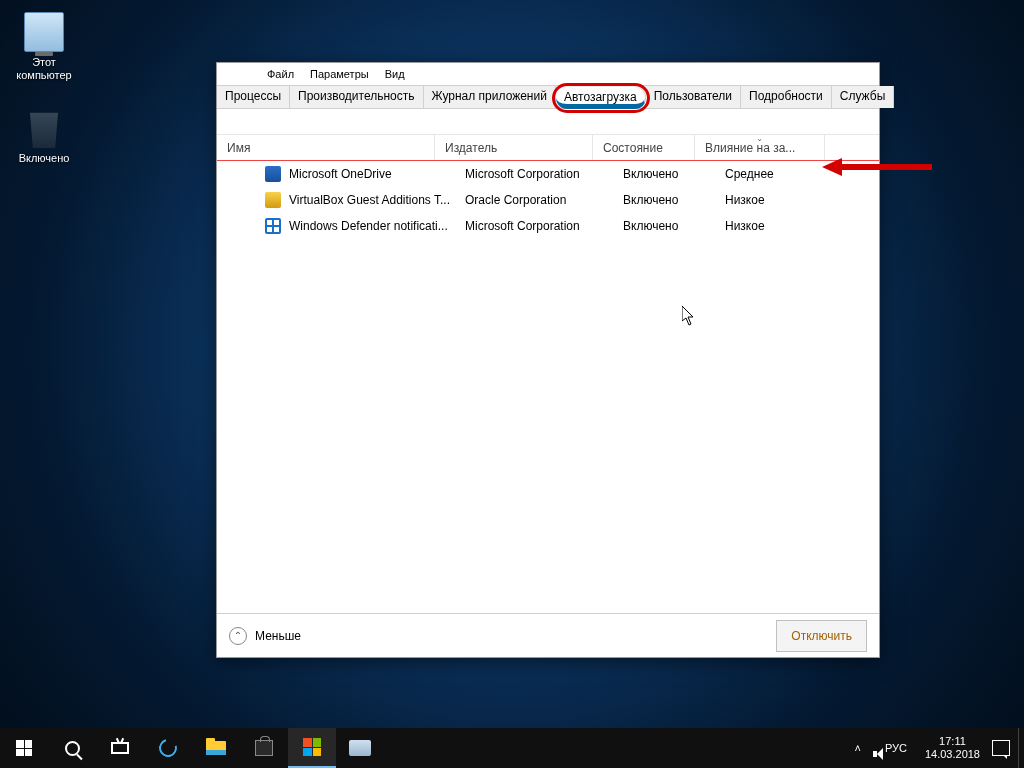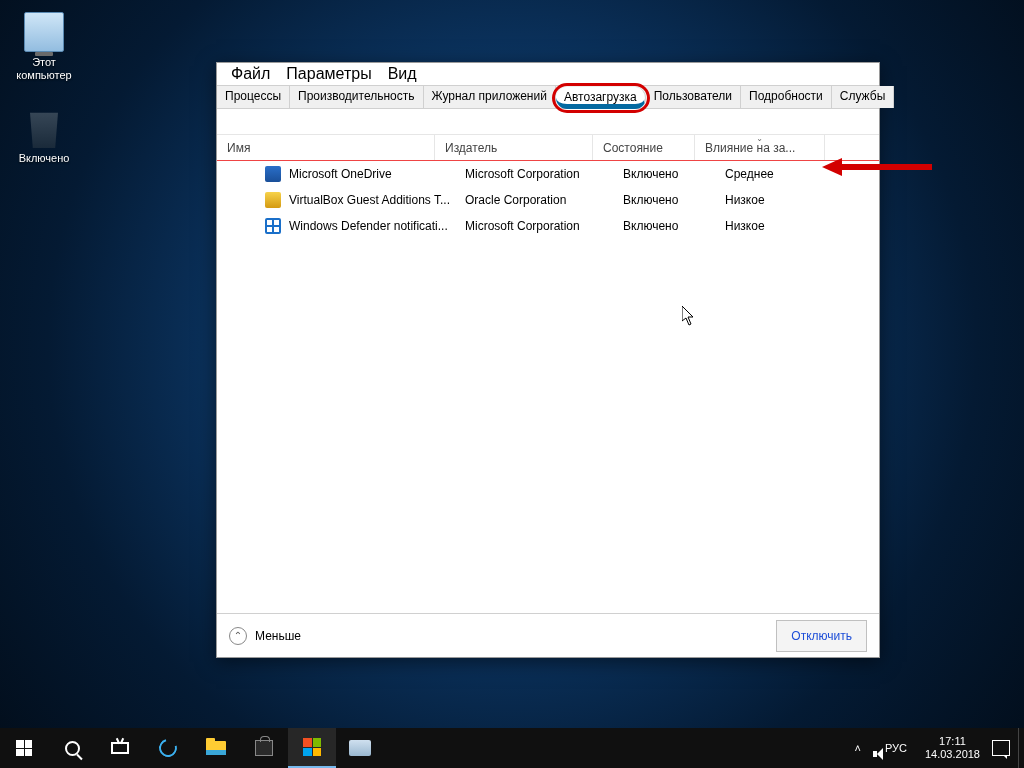--- a/index.html
+++ b/index.html
@@ -23,21 +23,21 @@
   .window {
     position: absolute; top: 62px; left: 216px; width: 664px; height: 596px;
     background: #fff; border: 1px solid #9a9a9a; box-shadow: 0 4px 18px rgba(0,0,0,.5);
     display: flex; flex-direction: column;
   }
   .titlebar { height: 28px; display:flex; align-items:center; padding: 0 0 0 8px; }
   .titlebar .app-icon { width:16px; height:16px; margin-right:6px; background: linear-gradient(#6bb7e8,#2a7dbf); border-radius:2px; position:relative; }
   .titlebar .title { font-size:12px; color:#000; flex:0 0 auto; }
   .titlebar .spacer { flex:1; }
   .winbtn { width:46px; height:28px; display:flex; align-items:center; justify-content:center; color:#555; font-size:13px; }
-  .menubar { height:22px; display:flex; align-items:center; padding:0 6px; font-size:16px; color:#000; gap:0; }
+  .menubar { height:22px; display:flex; align-items:center; padding:0 6px; font-size:11px; color:#000; gap:0;margin-left:36px; }
   .menubar span { padding:2px 8px; }
   .tabs { display:flex; border-top:1px solid #d0d0d0; border-bottom:1px solid #d0d0d0; height:24px; font-size:12px; background:#f0f0f0; }
   .tab { padding:3px 8px; border-right:1px solid #d0d0d0; background:#f0f0f0; white-space:nowrap; }
   .tab.active { background:#fff; border-bottom:5px solid #0369a1; position:relative; top:1px;border-radius:11px; }
   .tab.hl { outline:3px solid #d30000; outline-offset:1px; z-index:5; position:relative; }
   .blankrow { height:26px; border-bottom:1px solid #e6e6e6; }
   .cols { display:flex; height:26px; align-items:center; border-bottom:1px solid #ef4444; font-size:12px; color:#444; position:relative; }
   .col { padding:0 10px; border-right:1px solid #e6e6e6; height:100%; display:flex; align-items:center; overflow:hidden; white-space:nowrap; text-overflow:ellipsis; }
   .col.c1 { width:218px; }
   .col.c2 { width:158px; }
@@ -52,21 +52,21 @@
   .ic-od { background: linear-gradient(#2a6fc9,#1a4f99); }
   .ic-vb { background: linear-gradient(#f7d24a,#d49a12); }
   .ic-wd { background: #fff; border:2px solid #1a6fc9; position:relative; }
   .ic-wd::before, .ic-wd::after { content:""; position:absolute; background:#1a6fc9; }
   .ic-wd::before { left:45%; top:0; width:2px; height:100%; }
   .ic-wd::after { top:45%; left:0; height:2px; width:100%; }
   .row .col { border-right:none; }
   .footer { height:44px; border-top:1px solid #d0d0d0; display:flex; align-items:center; padding:0 12px; font-size:12px; gap:8px; }
   .fewer-icon { width:18px; height:18px; border:1px solid #888; border-radius:50%; display:flex; align-items:center; justify-content:center; font-size:10px; color:#555; }
   .footer .spacer { flex:1; }
-  .disable-btn { padding:8px 14px; border:1px solid #c0c0c0; background:#f4f4f4; color:#1d4ed8; font-size:12px; }
+  .disable-btn { padding:8px 14px; border:1px solid #c0c0c0; background:#f4f4f4; color:#a16207; font-size:12px; }
 
   
   .arrow { position:absolute; top:156px; left:822px; width:110px; height:22px; pointer-events:none; z-index:20; }
 
   
   .cursor { position:absolute; top:306px; left:682px; font-size:16px; color:#000; z-index:15; pointer-events:none; }
 
   
   .taskbar { position:absolute; left:0; right:0; bottom:0; height:40px; background:#101010; display:flex; align-items:center; color:#fff; font-size:11px; }
   .tb-btn { width:48px; height:40px; display:flex; align-items:center; justify-content:center; }

